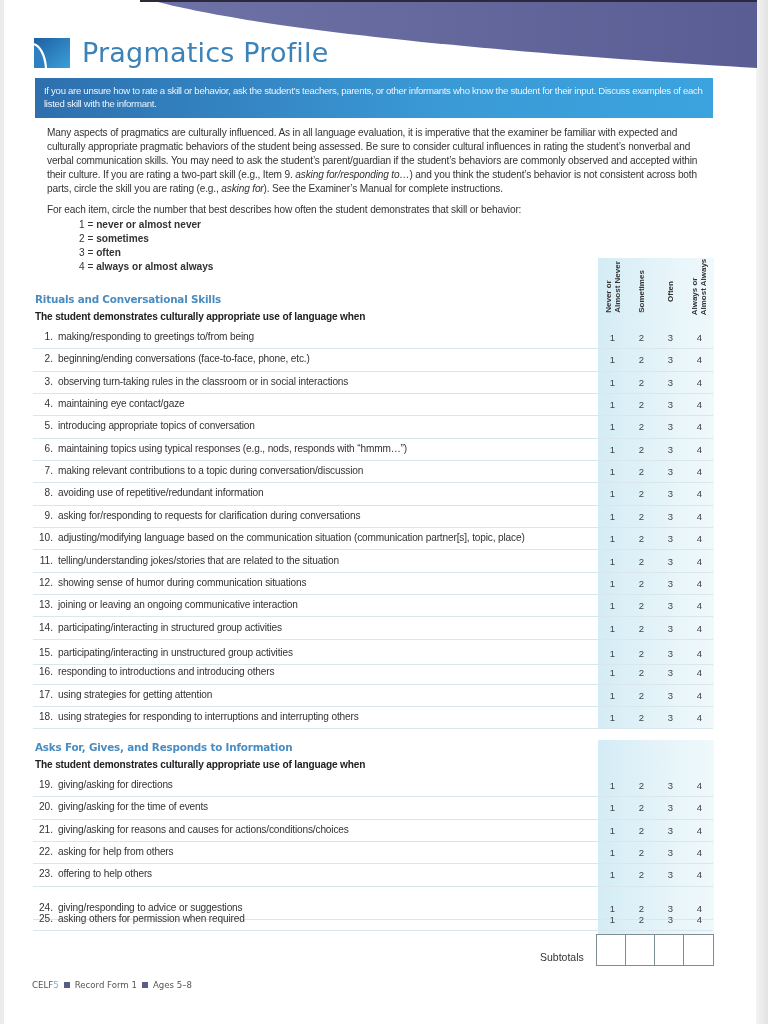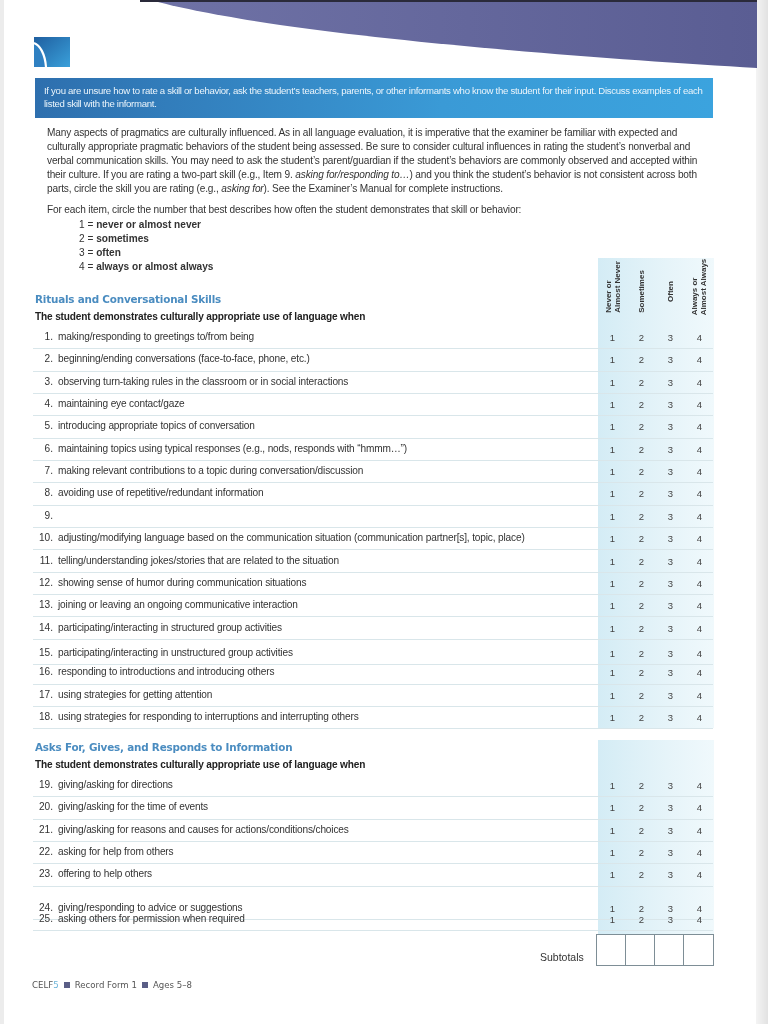--- a/index.html
+++ b/index.html
@@ -72,20 +72,21 @@
     <defs>
       <linearGradient id="lg" x1="0" y1="0" x2="1" y2="1">
         <stop offset="0" stop-color="#1f5fa0"></stop>
         <stop offset="1" stop-color="#3aa0da"></stop>
       </linearGradient>
     </defs>
     <path d="M0 0 L36 0 L36 30 L12 30 C 12 18, 6 8, 0 6 Z" fill="url(#lg)"></path>
     <path d="M0 6 C 6 8, 12 18, 12 30 L0 30 Z" fill="#2f80c2"></path>
     <path d="M0 6 C 6 8, 11 17, 12 30" stroke="#ffffff" stroke-width="2.2" fill="none"></path>
   </svg>
+  <h1 class="page-title">Pragmatics Profile</h1>
 </div>
 
 <div class="info-bar">If you are unsure how to rate a skill or behavior, ask the student’s teachers, parents, or other informants who know the student for their input. Discuss examples of each listed skill with the informant.</div>
 
 <div class="intro">
   <span>Many aspects of pragmatics are culturally influenced. As in all language evaluation, it is imperative that the examiner be familiar with expected and culturally appropriate pragmatic behaviors of the student being assessed. Be sure to consider cultural influences in rating the student’s nonverbal and verbal communication skills. You may need to ask the student’s parent/guardian if the student’s behaviors are commonly observed and accepted within their culture. If you are rating a two-part skill (e.g., Item 9. </span><em>asking for/responding to…</em><span>) and you think the student’s behavior is not consistent across both parts, circle the skill you are rating (e.g., </span><em>asking for</em><span>). See the Examiner’s Manual for complete instructions.</span>
 </div>
 
 <div class="instruction">For each item, circle the number that best describes how often the student demonstrates that skill or behavior:</div>
 
@@ -187,20 +188,21 @@
     <div class="item-row" style="top: 483.45px;">
       <span class="item-num">8.</span>
       <span class="item-text">avoiding use of repetitive/redundant information</span>
       <span class="rating" style="left: 565px;">1</span>
       <span class="rating" style="left: 594px;">2</span>
       <span class="rating" style="left: 623px;">3</span>
       <span class="rating" style="left: 652px;">4</span>
     </div>
     <div class="item-row" style="top: 505.8px;">
       <span class="item-num">9.</span>
+      <span class="item-text">asking for/responding to requests for clarification during conversations</span>
       <span class="rating" style="left: 565px;">1</span>
       <span class="rating" style="left: 594px;">2</span>
       <span class="rating" style="left: 623px;">3</span>
       <span class="rating" style="left: 652px;">4</span>
     </div>
     <div class="item-row" style="top: 528.15px;">
       <span class="item-num">10.</span>
       <span class="item-text">adjusting/modifying language based on the communication situation (communication partner[s], topic, place)</span>
       <span class="rating" style="left: 565px;">1</span>
       <span class="rating" style="left: 594px;">2</span>

